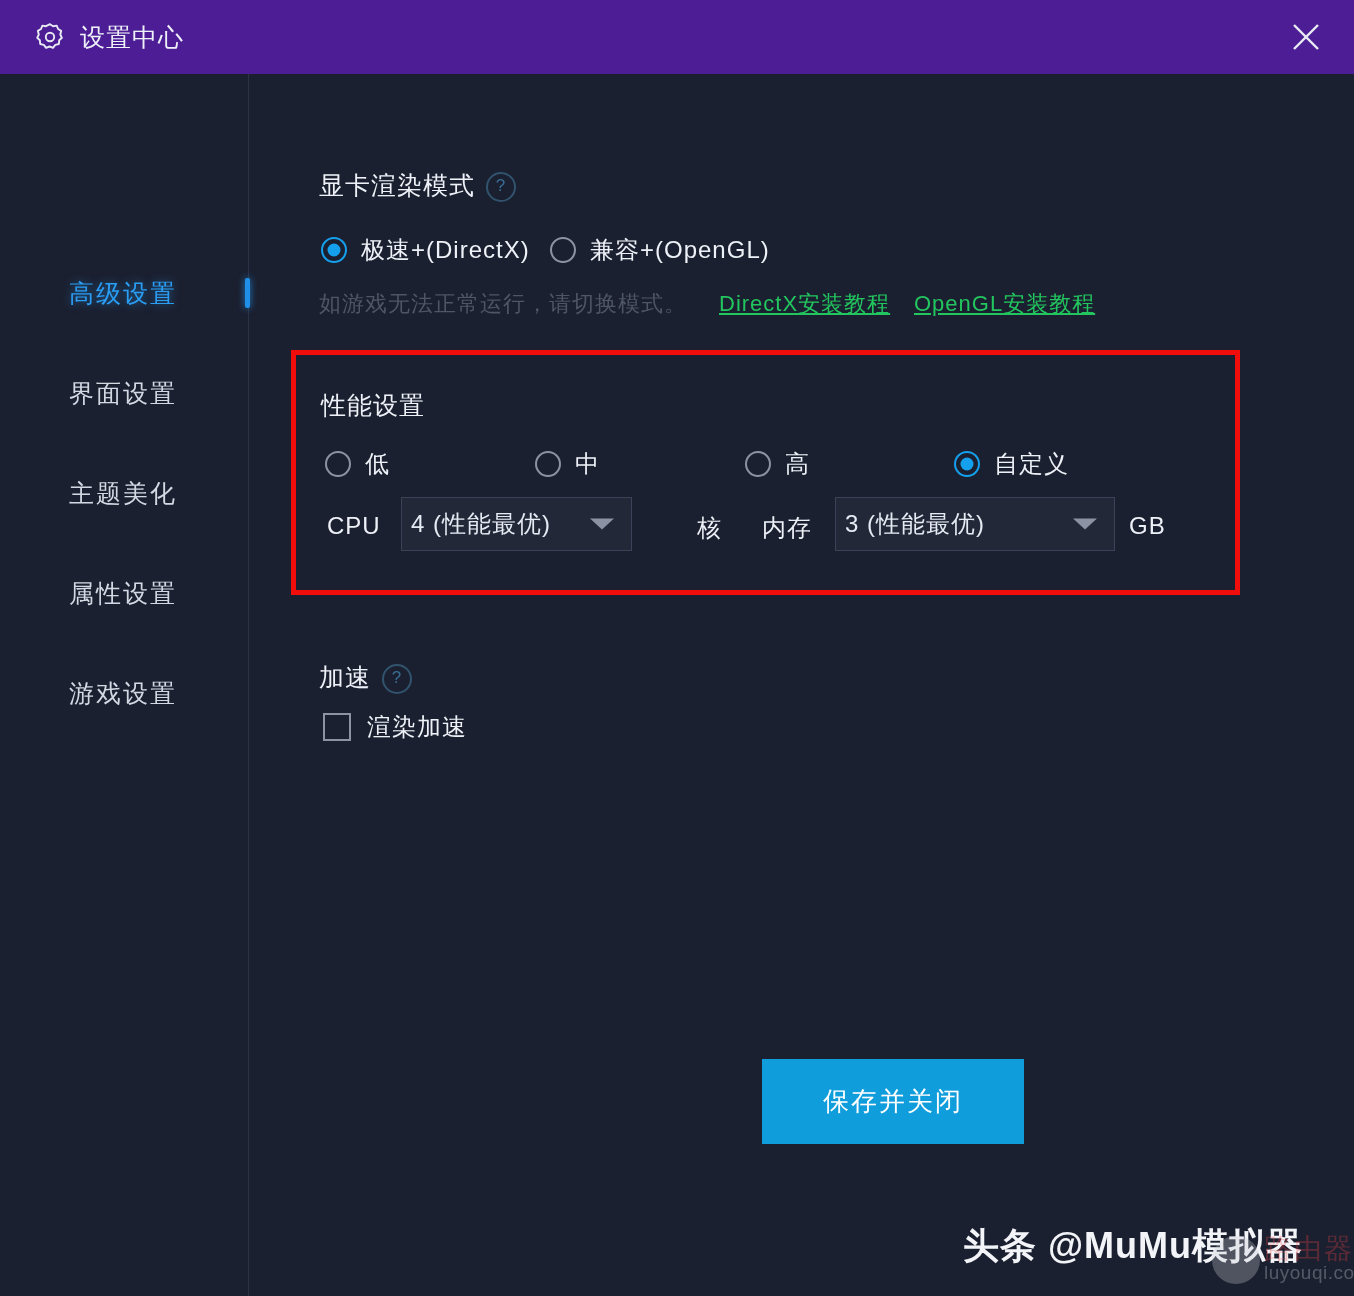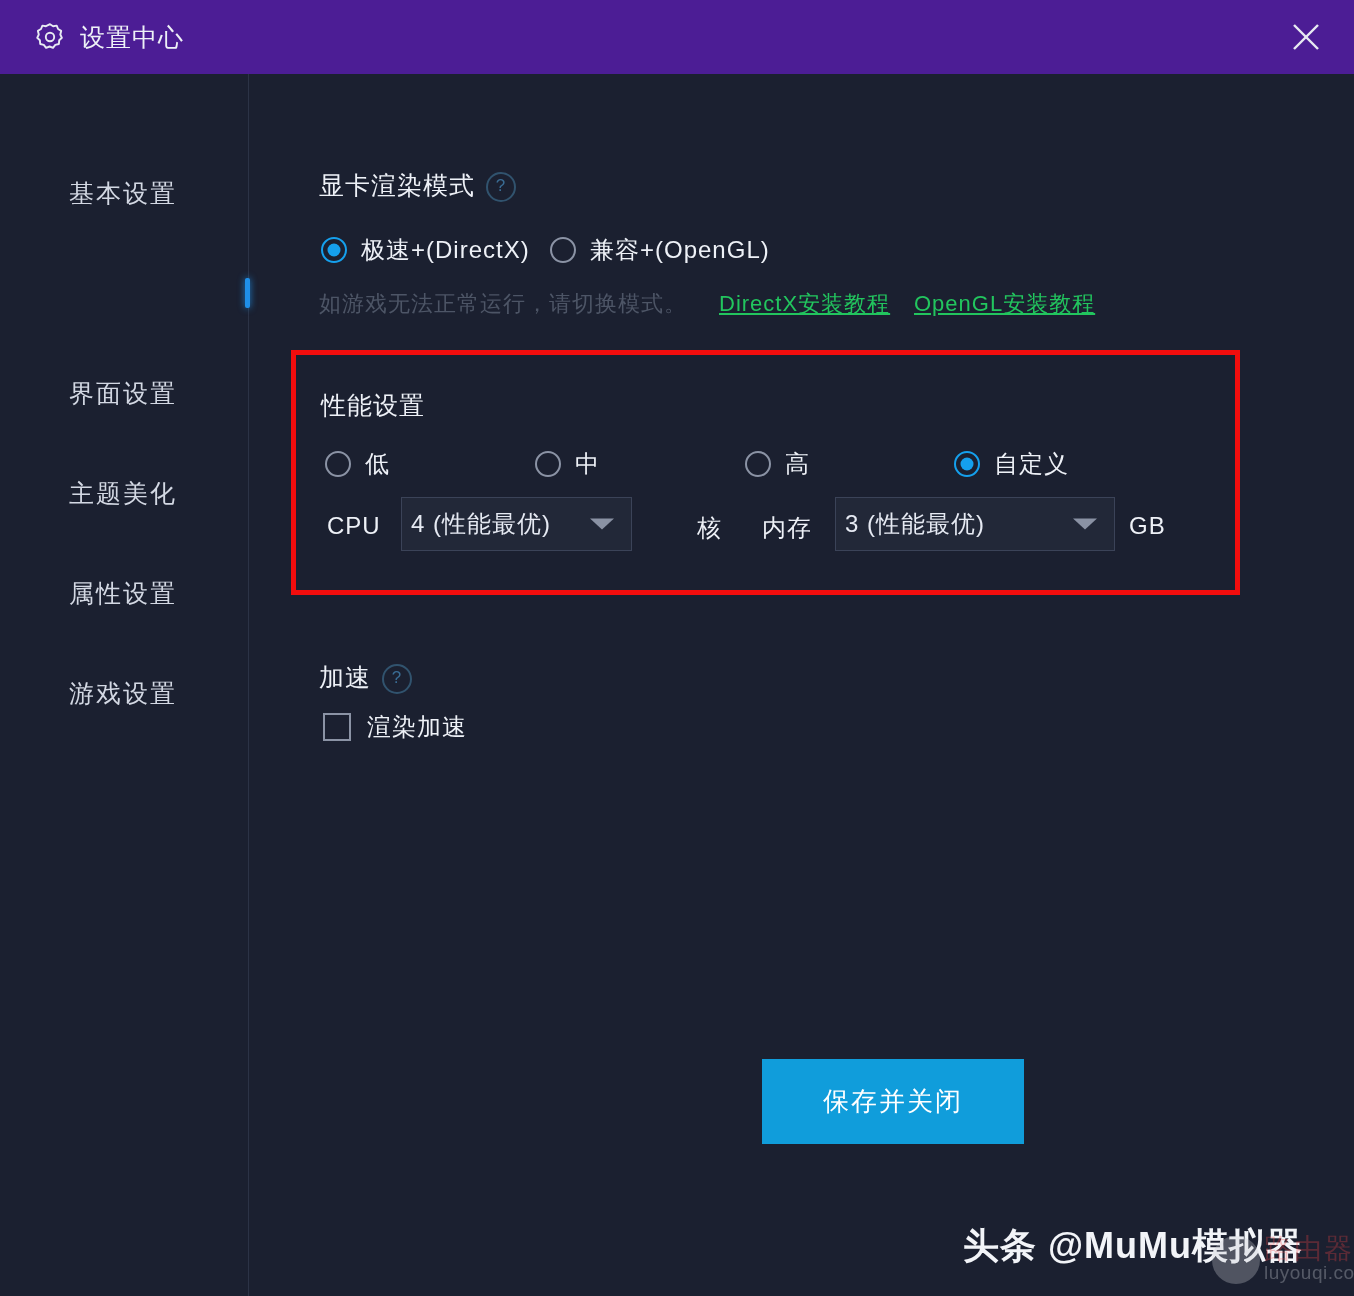--- a/index.html
+++ b/index.html
@@ -339,22 +339,22 @@
       <line x1="29" y1="5" x2="5" y2="29" stroke="#e8ebf2" stroke-width="2.4"></line>
     </svg>
   </div>
 </div>
 
 <div class="content">
 
   <div class="divider"></div>
 
   <div class="sidebar">
-    <div class="side-item" style="top:92px">
-      <span class="label">基本设置</span>
+    <div class="side-item active" style="top:192px">
+      <span class="label">高级设置</span>
     </div>
     <div class="side-active-bar" style="top:204px"></div>
     <div class="side-item" style="top:292px">
       <span class="label">界面设置</span>
     </div>
     <div class="side-item" style="top:392px">
       <span class="label">主题美化</span>
     </div>
     <div class="side-item" style="top:492px">
       <span class="label">属性设置</span>

